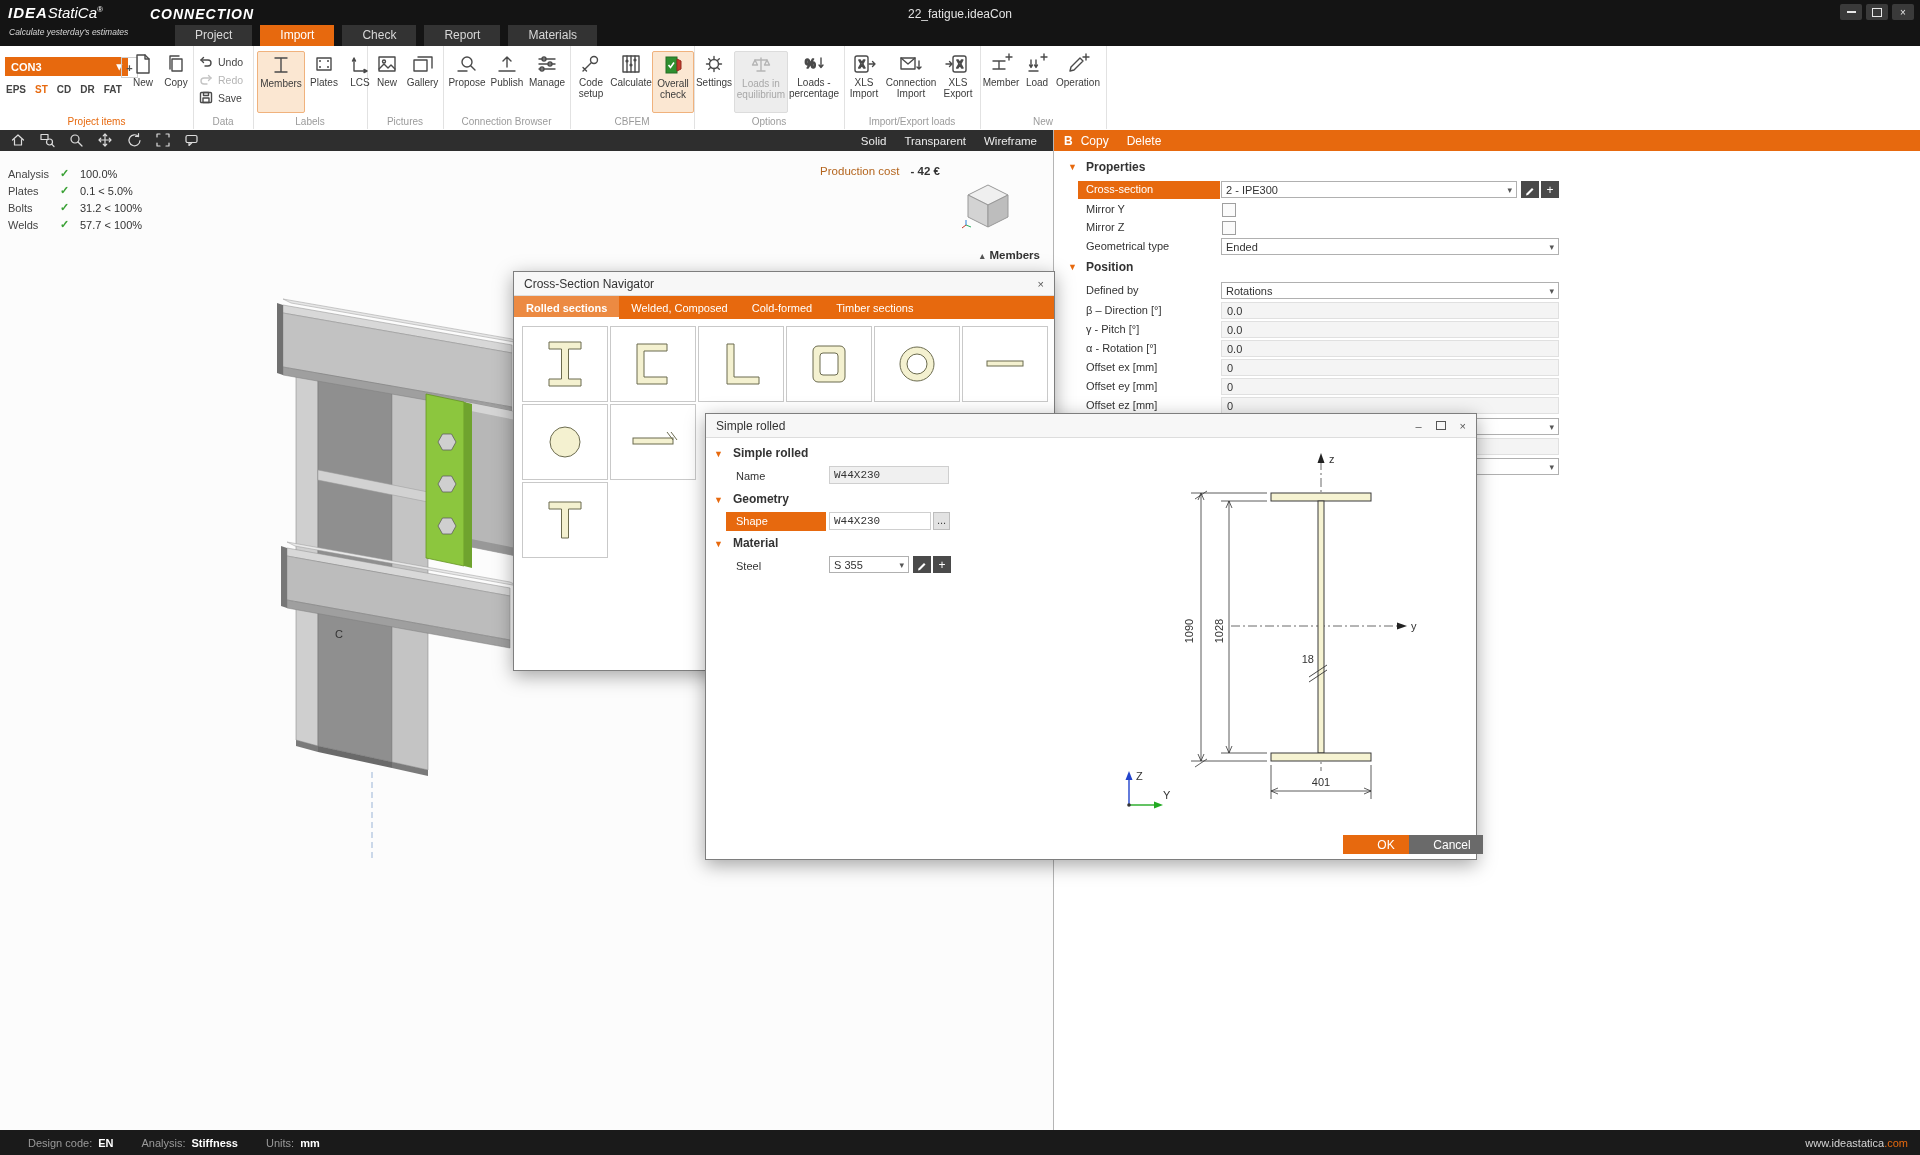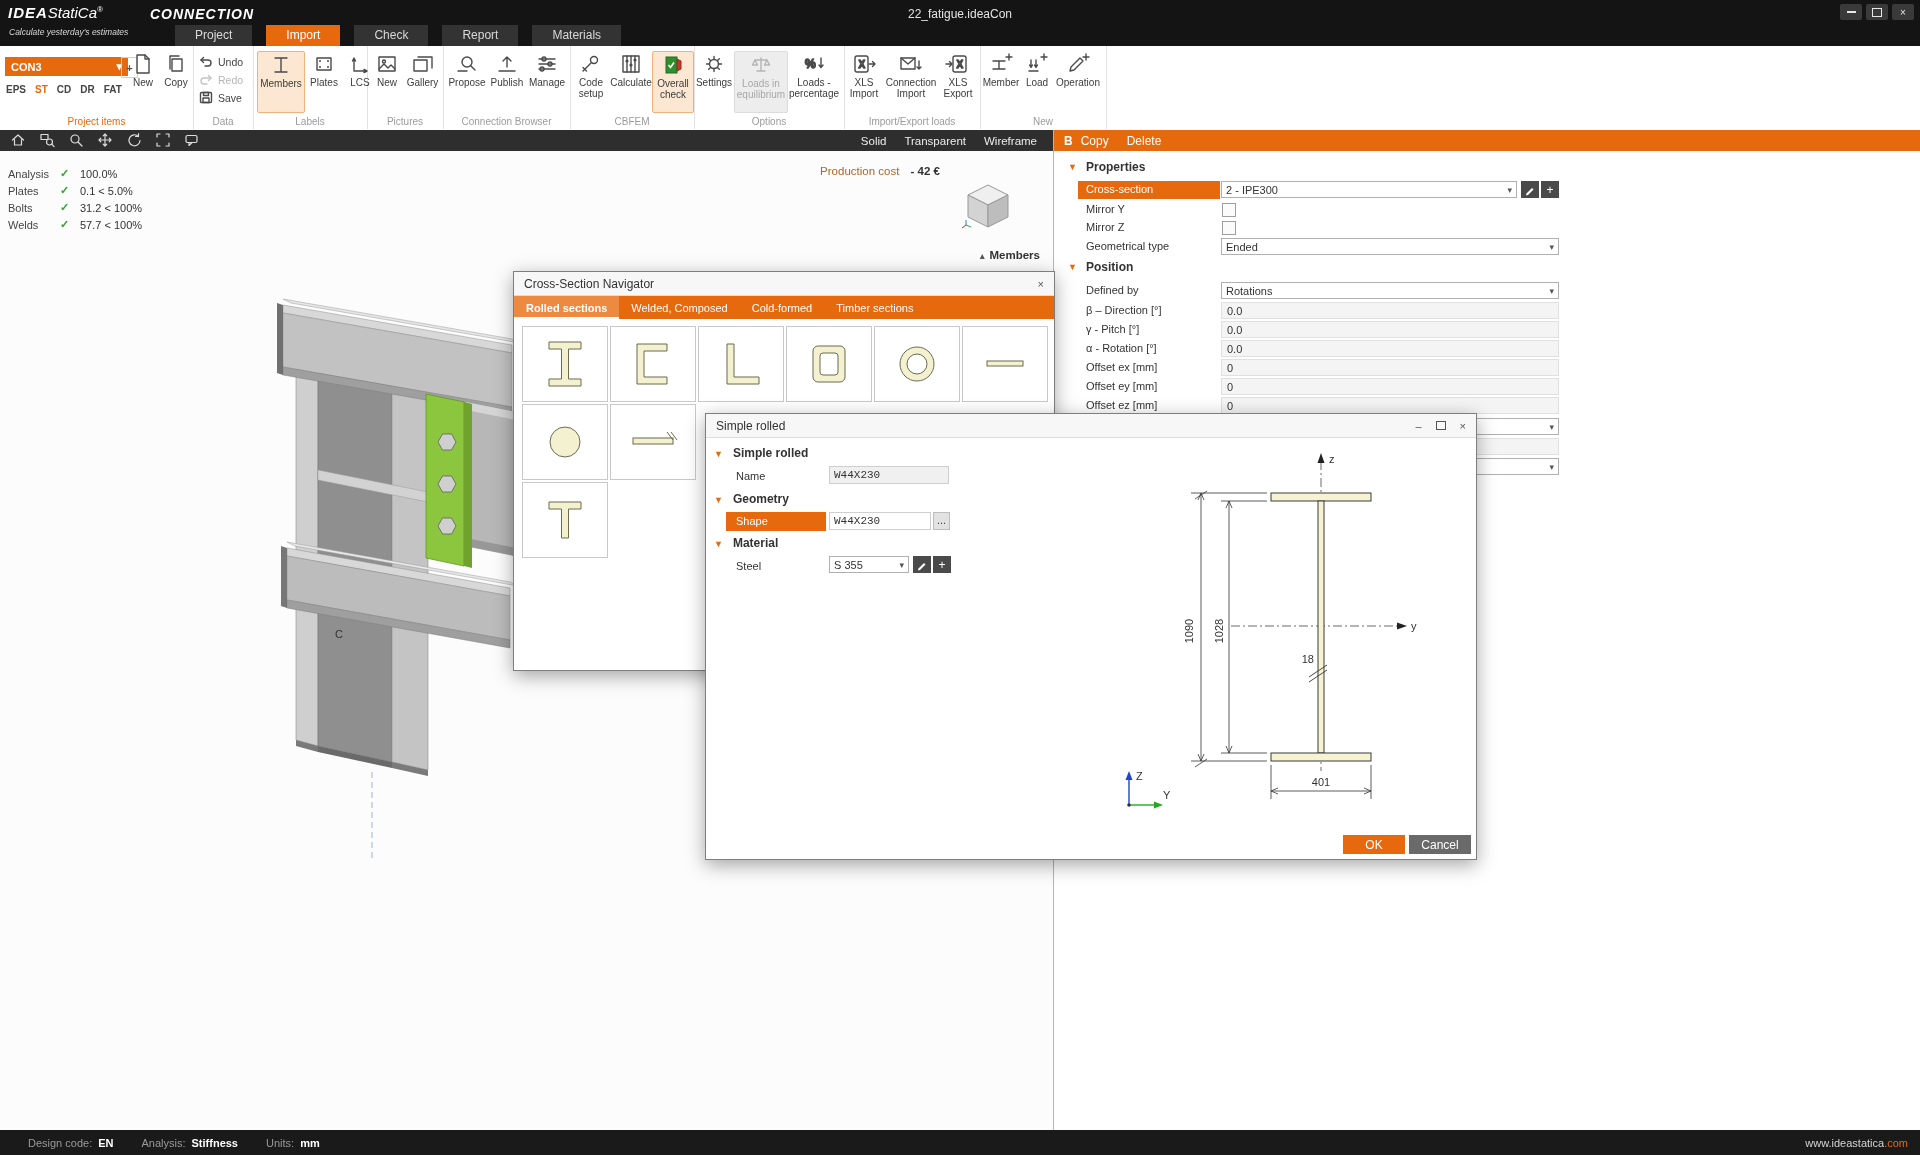--- a/index.html
+++ b/index.html
@@ -10,21 +10,21 @@
   .header{left:0;top:0;width:1920px;height:46px;background:#141414;}
   .logo-line{left:8px;top:4px;color:#fff;font-size:15px;font-style:italic;white-space:nowrap;}
   .logo-idea{font-weight:bold;letter-spacing:1px;}
   .logo-reg{font-size:8px;vertical-align:super;}
   .app-name{left:150px;top:6px;color:#fff;font-size:14px;font-weight:bold;font-style:italic;letter-spacing:1px;}
   .tagline{left:9px;top:27px;color:#d8d8d8;font-size:8.5px;font-style:italic;}
   .doc-title{left:0;top:7px;width:1920px;text-align:center;color:#e3e3e3;font-size:12px;}
   .win-controls{right:6px;top:4px;display:flex;gap:4px;}
   .winbtn{width:22px;height:16px;background:#3a3a3a;border-radius:2px;color:#e8e8e8;
           display:flex;align-items:center;justify-content:center;font-size:10px;cursor:default;}
-  .tabs{left:175px;top:25px;display:flex;gap:14px;}
+  .tabs{left:175px;top:25px;display:flex;gap:8px;}
   .tab{height:21px;line-height:21px;padding:0 20px;background:#333;color:#d8d8d8;font-size:12px;}
   .tab.active{background:#e7690e;color:#fff;}
   
   .ribbon{left:0;top:46px;width:1920px;height:84px;background:#fff;border-bottom:1px solid #c9c9c9;}
   .rgroup{position:absolute;top:0;height:83px;border-right:1px solid #e2e2e2;}
   .rcap{position:absolute;bottom:2px;left:0;right:0;text-align:center;font-size:10px;color:#9b9b9b;white-space:nowrap;}
   .rcap.orange{color:#e7690e;}
   .bigbtn{position:absolute;top:5px;height:60px;display:flex;flex-direction:column;align-items:center;
           font-size:10px;color:#3c3c3c;text-align:center;line-height:1.1;cursor:default;}
   .bigbtn .icw{width:26px;height:26px;display:flex;align-items:center;justify-content:center;}
@@ -95,21 +95,21 @@
   .thumb svg path,.thumb svg rect,.thumb svg circle{stroke:#6b6b4f;stroke-width:1;}
   .shape-dialog{left:705px;top:413px;width:770px;height:445px;z-index:40;}
   .dsec{position:absolute;font-size:12px;font-weight:bold;color:#333;}
   .dsec .tri{color:#e7690e;font-size:9px;margin-right:10px;font-weight:normal;}
   .dlabel{position:absolute;font-size:11px;color:#333;}
   .tinput{position:absolute;height:18px;border:1px solid #cfcfcf;background:#f0f0f0;font-size:11px;
           font-family:Liberation Mono, monospace;padding:0 4px;box-sizing:border-box;color:#333;}
   .shape-sel{position:absolute;background:#e7690e;color:#fff;font-size:11px;padding:3px 0 0 10px;box-sizing:border-box;}
   .dotbtn{position:absolute;width:17px;height:18px;background:#e2e2e2;border:1px solid #bdbdbd;text-align:center;
           line-height:15px;color:#444;cursor:default;box-sizing:border-box;}
-  .dbtn{position:absolute;height:19px;color:#fff;font-size:12px;display:flex;align-items:center;justify-content:center;cursor:default;}
+  .dbtn{position:absolute;height:19px;color:#fff;font-size:12px;display:flex;align-items:center;justify-content:center;cursor:default;padding-left:12px;}
   .dbtn.ok{background:#e7690e;}
   .dbtn.cancel{background:#6a6a6a;}
   
   .statusbar{left:0;top:1130px;width:1920px;height:25px;background:#1a1a1a;display:flex;align-items:center;
              font-size:11px;color:#9a9a9a;}
   .statusbar b{color:#fff;font-weight:bold;margin-left:6px;}
   .sb-item{margin-left:28px;}
   .sb-web{margin-left:auto;margin-right:12px;color:#d5d5d5;}
   .sb-web .tld{color:#e7690e;}
   .dim{font:11px "Liberation Sans",sans-serif;fill:#333;}

